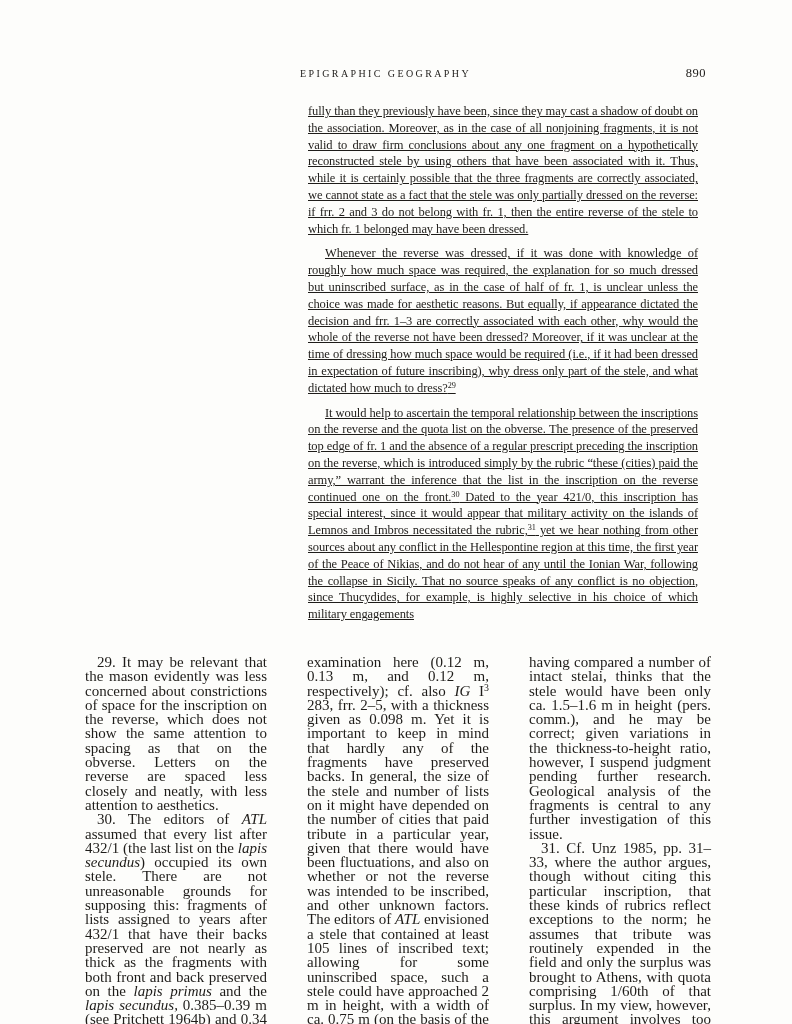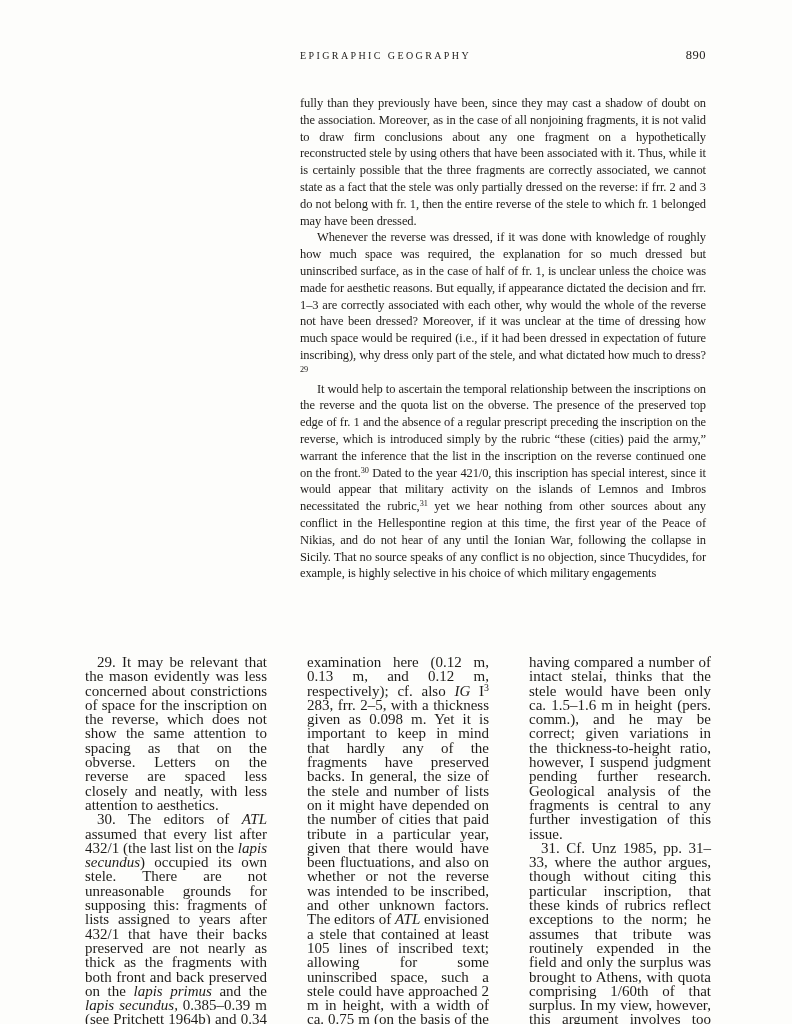--- a/index.html
+++ b/index.html
@@ -7,21 +7,21 @@
     position: relative;
     width: 792px;
     height: 1024px;
     background: #fdfdfb;
     font-family: "Liberation Serif", serif;
     color: #1e1c19;
     overflow: hidden;
   }
   .running-head {
     position: absolute;
-    top: 48px;
+    top: 66px;
     left: 300px;
     width: 406px;
     display: flex;
     justify-content: space-between;
     align-items: baseline;
   }
   .rh-title {
     font-size: 10px;
     letter-spacing: 2.4px;
     font-weight: normal;
@@ -33,21 +33,21 @@
   .main-text {
     position: absolute;
     top: 95px;
     left: 300px;
     width: 406px;
     text-align: justify;
     font-size: 12.5px;
     line-height: 16.8px;
     letter-spacing: -0.1px;
   }
-  .body-para { margin: 0; }
+  .body-para { margin: 8px; text-decoration: underline; }
   .body-para.indent { text-indent: 17px; }
   sup {
     font-size: 0.66em;
     line-height: 0;
     vertical-align: baseline;
     position: relative;
     top: -0.45em;
   }
   .footnotes {
     position: absolute;

